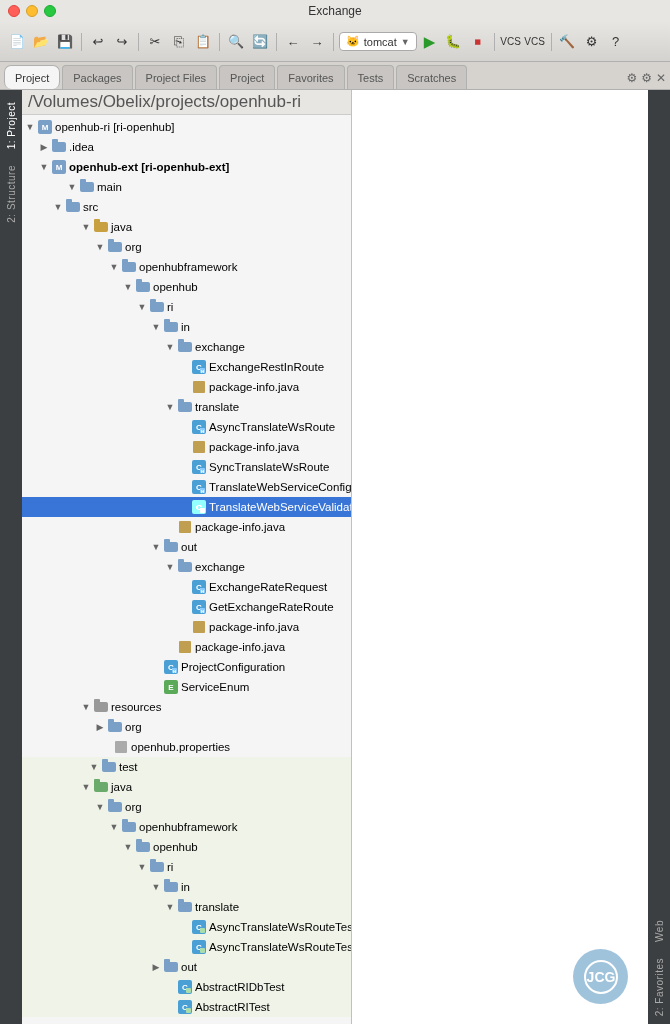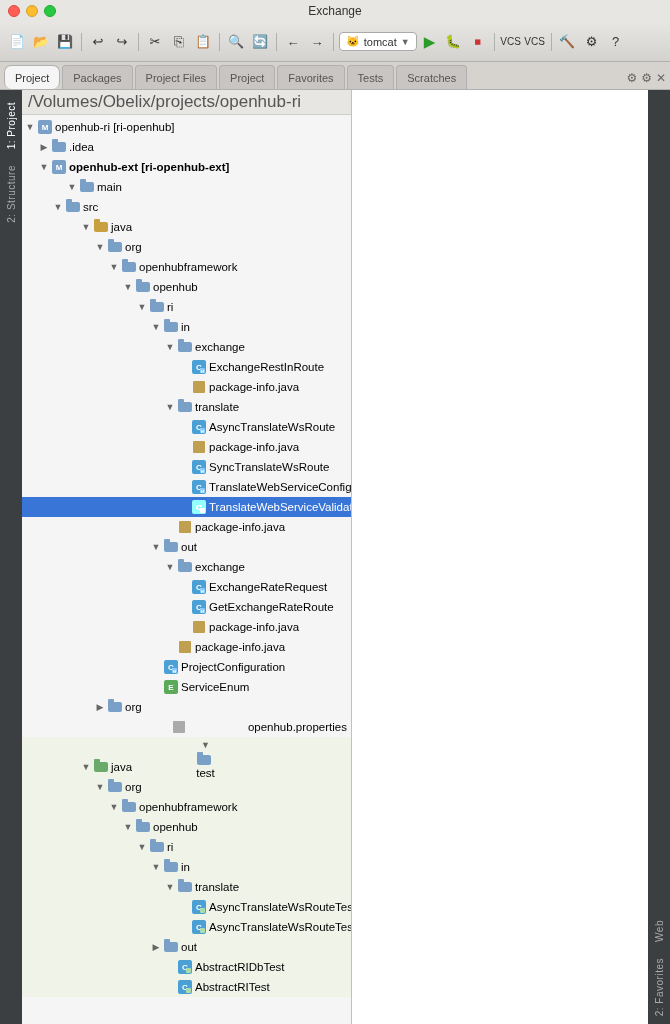--- a/index.html
+++ b/index.html
@@ -558,37 +558,46 @@
           </div>
           <span class="item-label">ProjectConfiguration</span>
         </div>
         <div class="tree-item" style="padding-left: 126px;">
           <div class="tree-toggle leaf"></div>
           <div class="item-icon">
             <div style="width:14px;height:14px;background:#5aaa5a;border-radius:2px;display:flex;align-items:center;justify-content:center;color:white;font-size:8px;font-weight:bold;">E</div>
           </div>
           <span class="item-label">ServiceEnum</span>
         </div>
+        <div class="tree-item" style="padding-left: 56px;">
+          <div class="tree-toggle open"></div>
+          <div class="item-icon">
+            <div style="position:relative;width:14px;height:10px;background:#999;border-radius:0 2px 2px 2px;">
+              <div style="position:absolute;top:-3px;left:0;width:6px;height:3px;background:#999;border-radius:1px 1px 0 0;"></div>
+            </div>
+          </div>
+          <span class="item-label">resources</span>
+        </div>
         <div class="tree-item" style="padding-left: 70px;">
           <div class="tree-toggle closed"></div>
           <div class="item-icon">
             <div style="position:relative;width:14px;height:10px;background:#7aa0c8;border-radius:0 2px 2px 2px;">
               <div style="position:absolute;top:-3px;left:0;width:6px;height:3px;background:#7aa0c8;border-radius:1px 1px 0 0;"></div>
             </div>
           </div>
           <span class="item-label">org</span>
         </div>
-        <div class="tree-item" style="padding-left: 76px; justify-content: space-between;">
+        <div class="tree-item" style="padding-left: 76px;">
           <div class="tree-toggle leaf"></div>
           <div class="item-icon">
             <div style="width:12px;height:12px;background:#aaaaaa;border-radius:1px;"></div>
           </div>
           <span class="item-label">openhub.properties</span>
         </div>
-        <div class="tree-item tree-section-test" style="padding-left: 42px; flex-direction: column;">
+        <div class="tree-item tree-section-test" style="padding-left: 64px;">
           <div class="tree-toggle open"></div>
           <div class="item-icon">
             <div style="position:relative;width:14px;height:10px;background:#7aa0c8;border-radius:0 2px 2px 2px;">
               <div style="position:absolute;top:-3px;left:0;width:6px;height:3px;background:#7aa0c8;border-radius:1px 1px 0 0;"></div>
             </div>
           </div>
           <span class="item-label">test</span>
         </div>
         <div class="tree-item tree-section-test" style="padding-left: 56px;">
           <div class="tree-toggle open"></div>
@@ -690,20 +699,26 @@
           </div>
           <span class="item-label">AbstractRITest</span>
         </div>
       </div>
   </div>
 
   <div class="content-area">
 
     <div class="watermark">
       <div style="display:flex;align-items:center;gap:8px;justify-content:flex-end;">
+        <div style="width:55px;height:55px;background:#4488bb;border-radius:50%;display:flex;align-items:center;justify-content:center;">
+          <svg width="36" height="36" viewBox="0 0 36 36">
+            <circle cx="18" cy="18" r="16" fill="none" stroke="white" stroke-width="2"></circle>
+            <text x="18" y="23" text-anchor="middle" fill="white" font-size="14" font-weight="bold">JCG</text>
+          </svg>
+        </div>
       </div>
     </div>
   </div>
 
   <div class="right-strip">
     <div class="strip-label" style="margin-top:auto;">Web</div>
     <div class="strip-label">2: Favorites</div>
   </div>
 
 </div>

